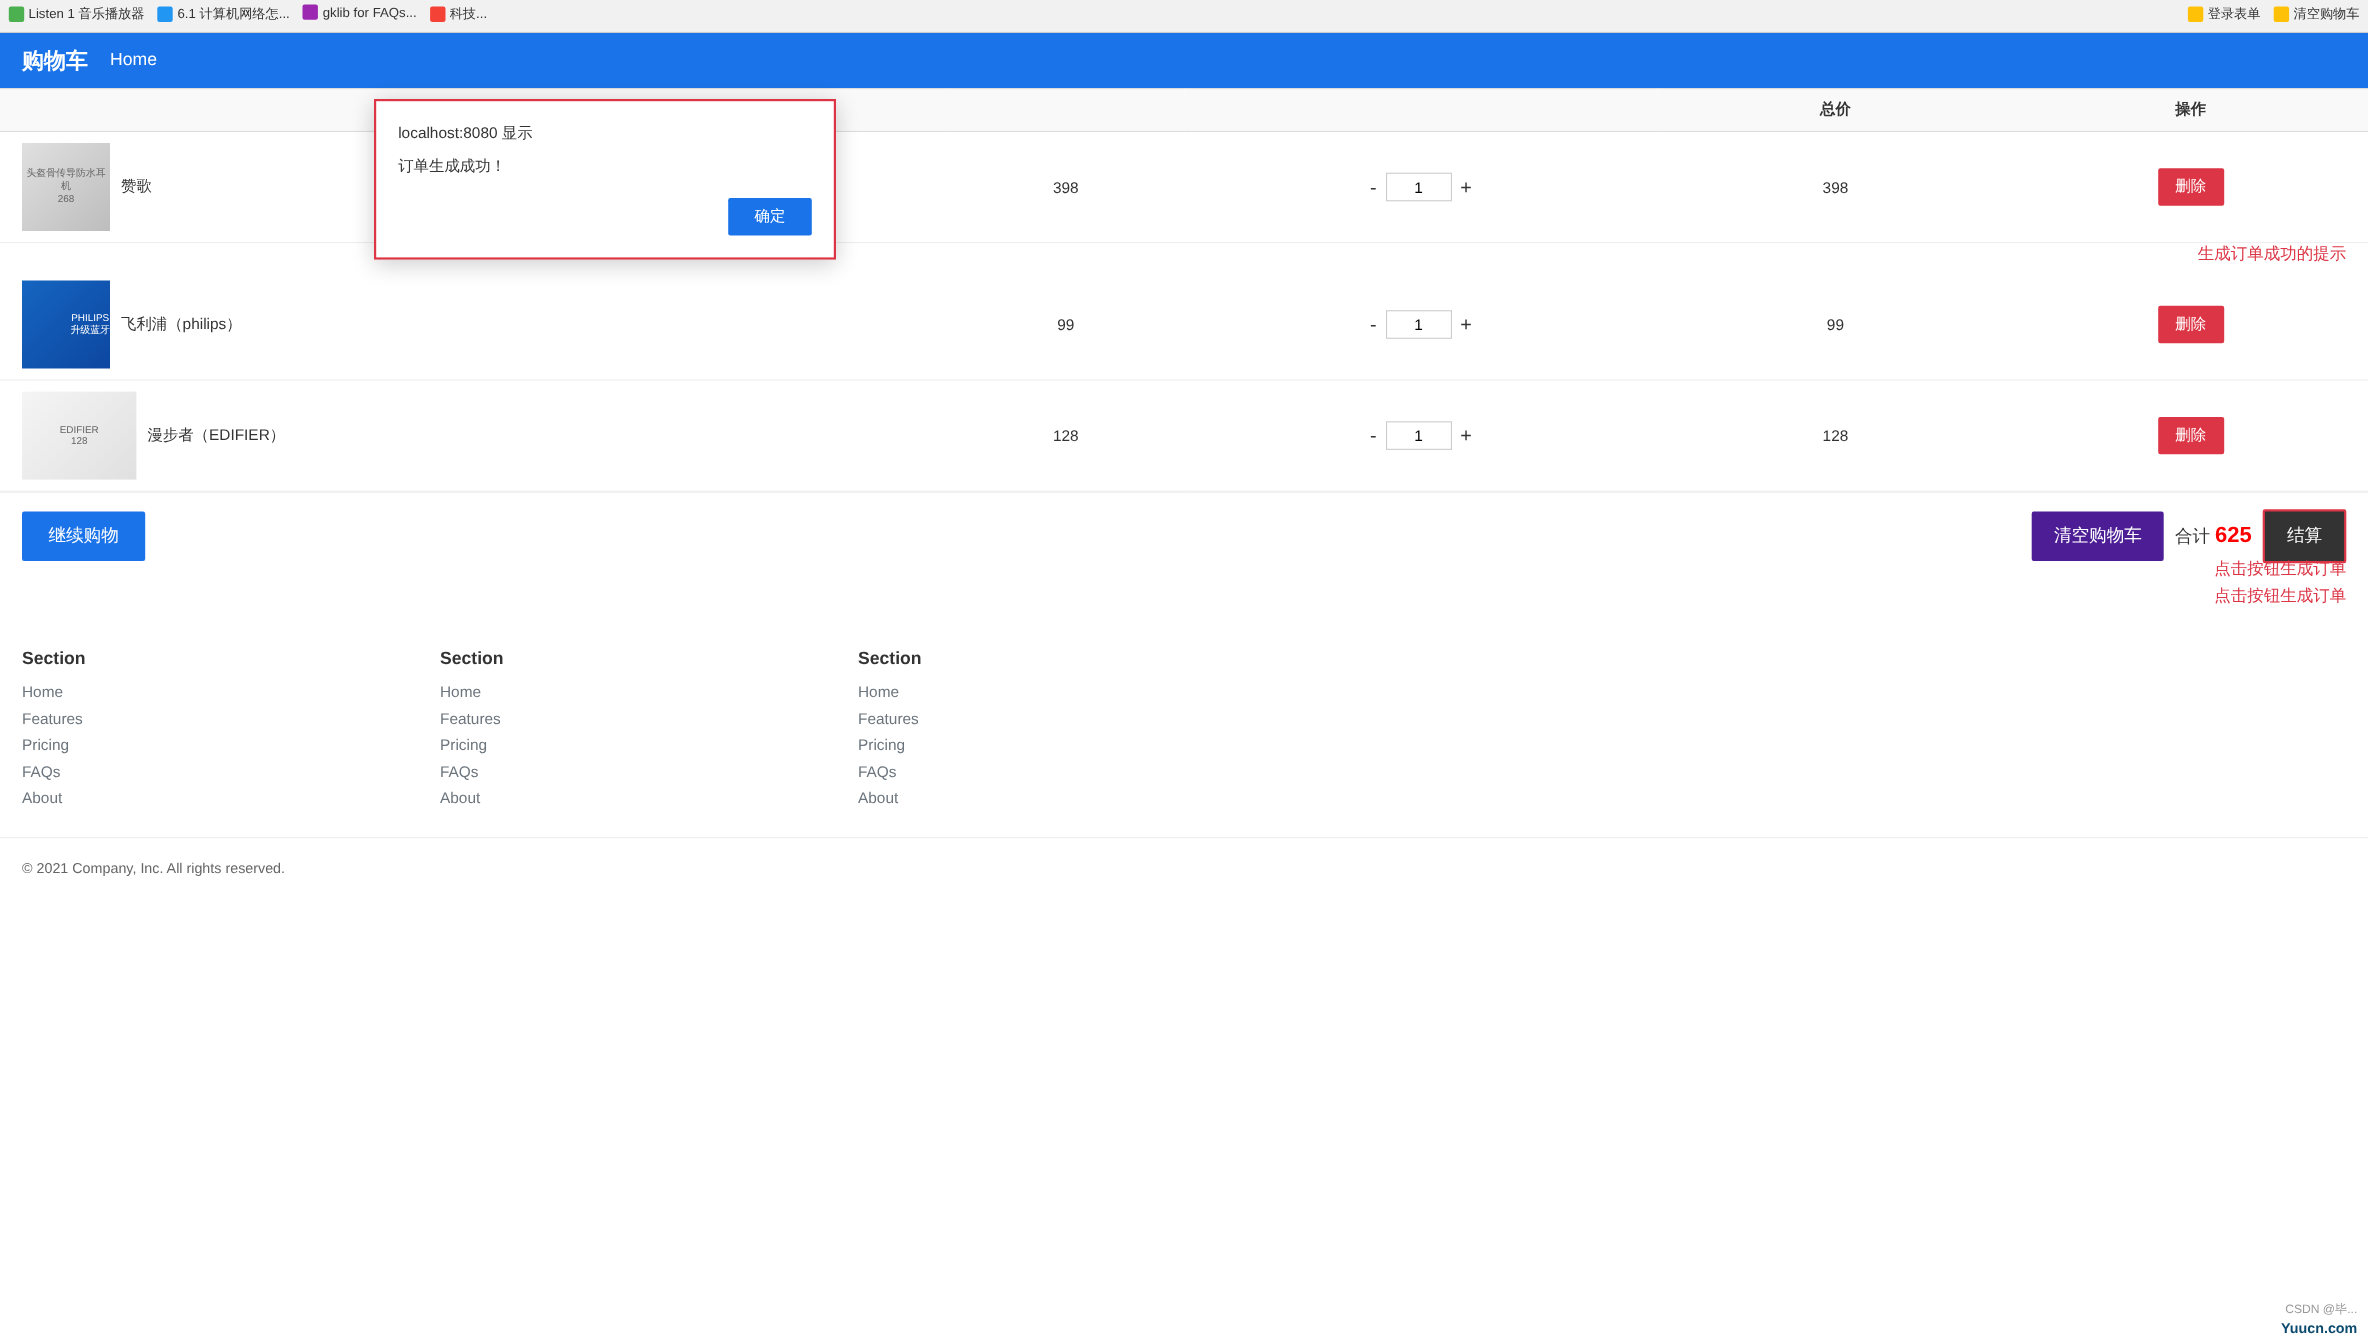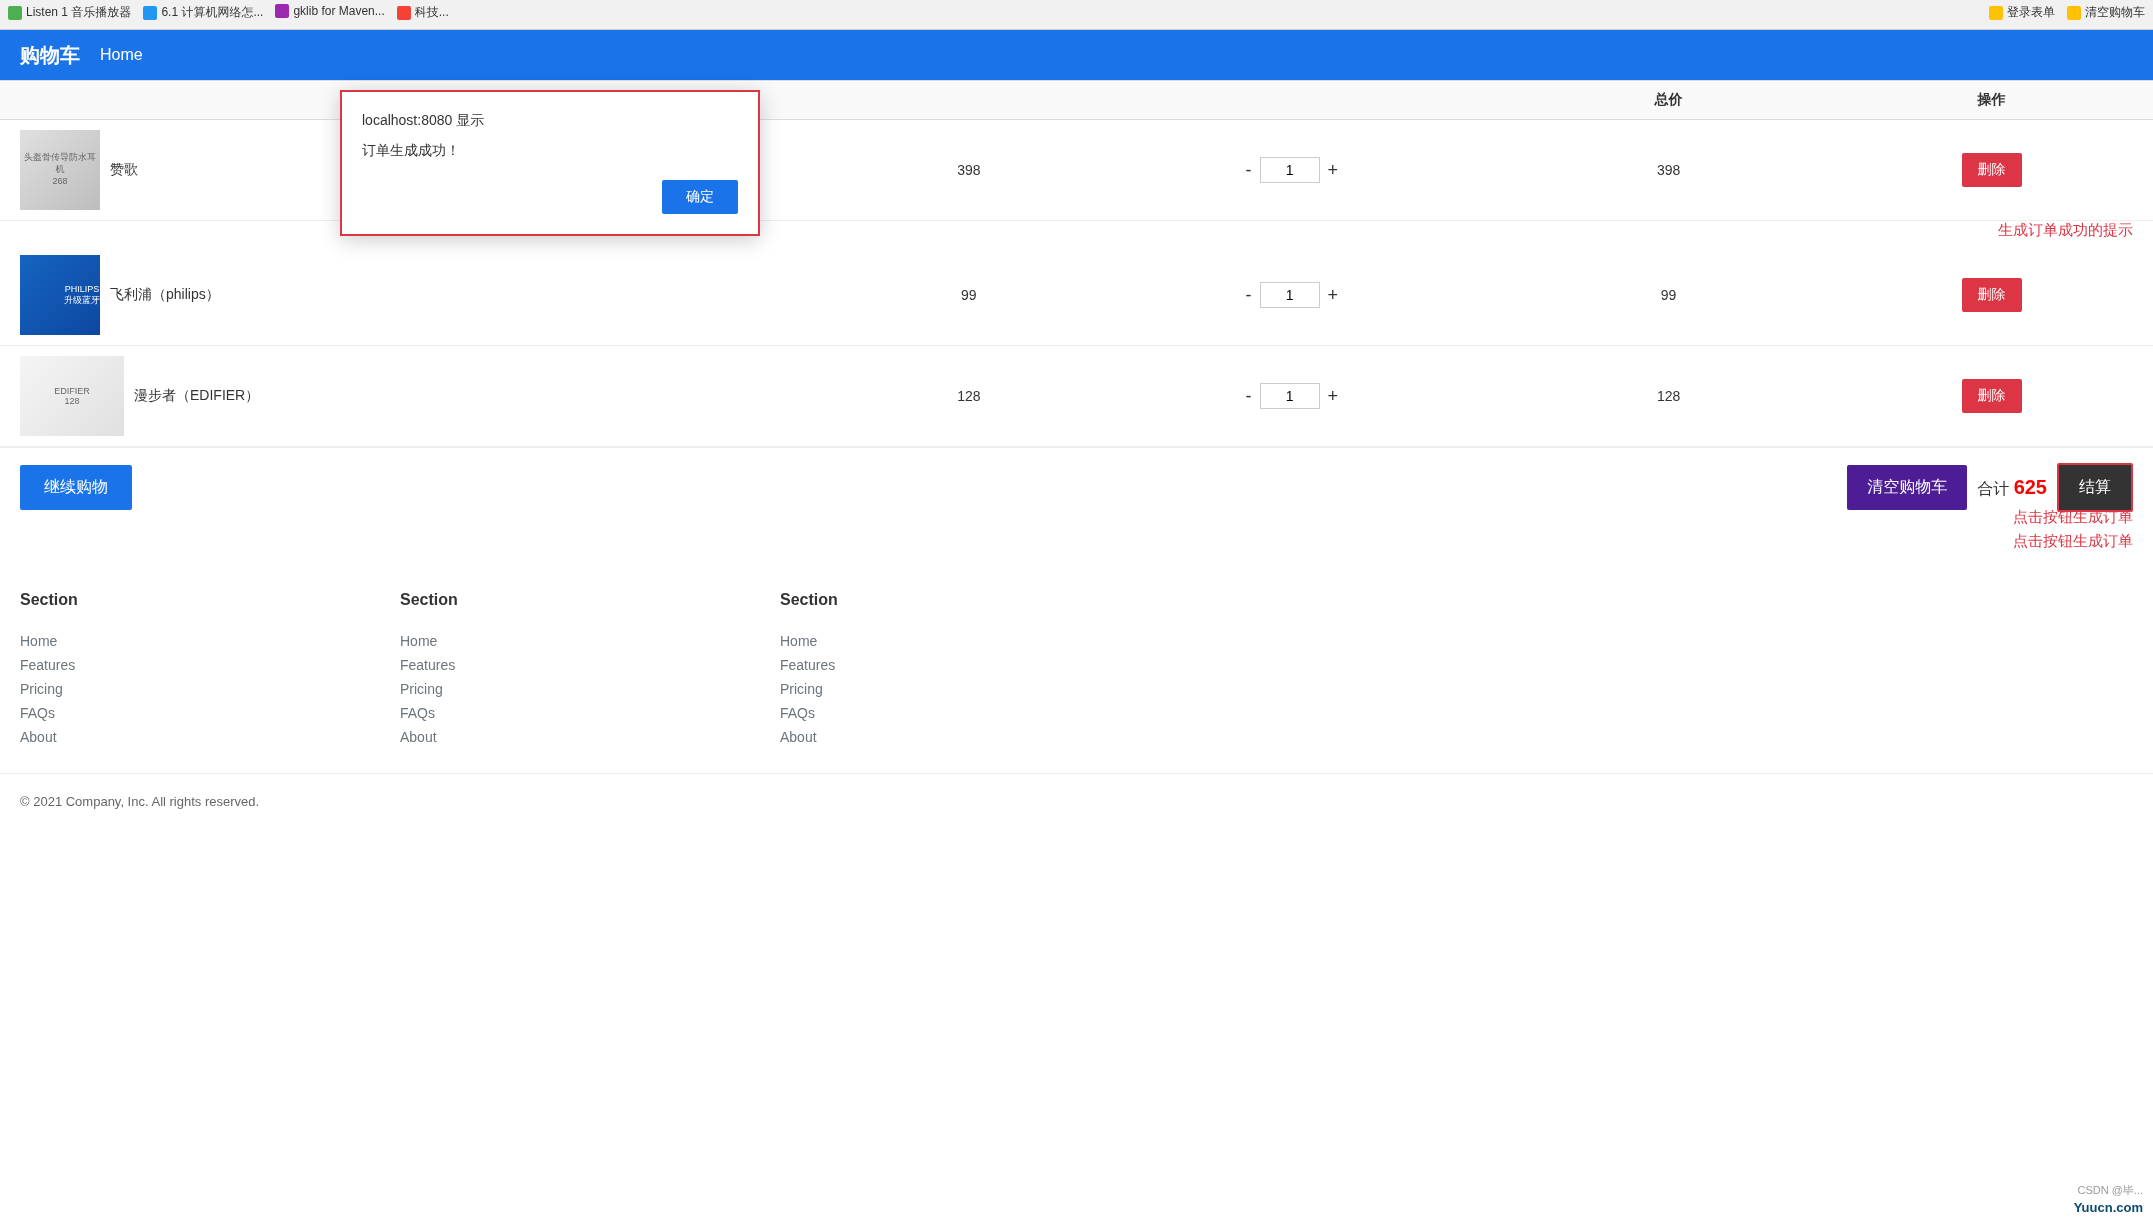--- a/index.html
+++ b/index.html
@@ -161,21 +161,21 @@
 
     
     .footer-sections {
       padding: 40px 20px 20px 20px;
       display: flex;
       gap: 200px;
     }
     .footer-section h3 {
       font-size: 16px;
       font-weight: bold;
-      margin-bottom: 24px;
+      margin-bottom: 12px;
       color: #333;
     }
     .footer-section ul {
       list-style: none;
     }
     .footer-section ul li {
       margin-bottom: 8px;
     }
     .footer-section ul li a {
       color: #6c757d;
@@ -297,21 +297,21 @@
   <div class="browser-tab">
     <span class="favicon favicon-green"></span>
     <span>Listen 1 音乐播放器</span>
   </div>
   <div class="browser-tab">
     <span class="favicon favicon-blue"></span>
     <span>6.1 计算机网络怎...</span>
   </div>
   <div class="browser-tab">
     <span class="favicon favicon-purple"></span>
-    <span>gklib for Maven...</span>
+    <span>gklib for FAQs...</span>
   </div>
   <div class="browser-tab">
     <span class="favicon favicon-red"></span>
     <span>科技...</span>
   </div>
   <div style="flex:1"></div>
   <div class="browser-tab">
     <span class="favicon favicon-yellow"></span>
     <span>登录表单</span>
   </div>

